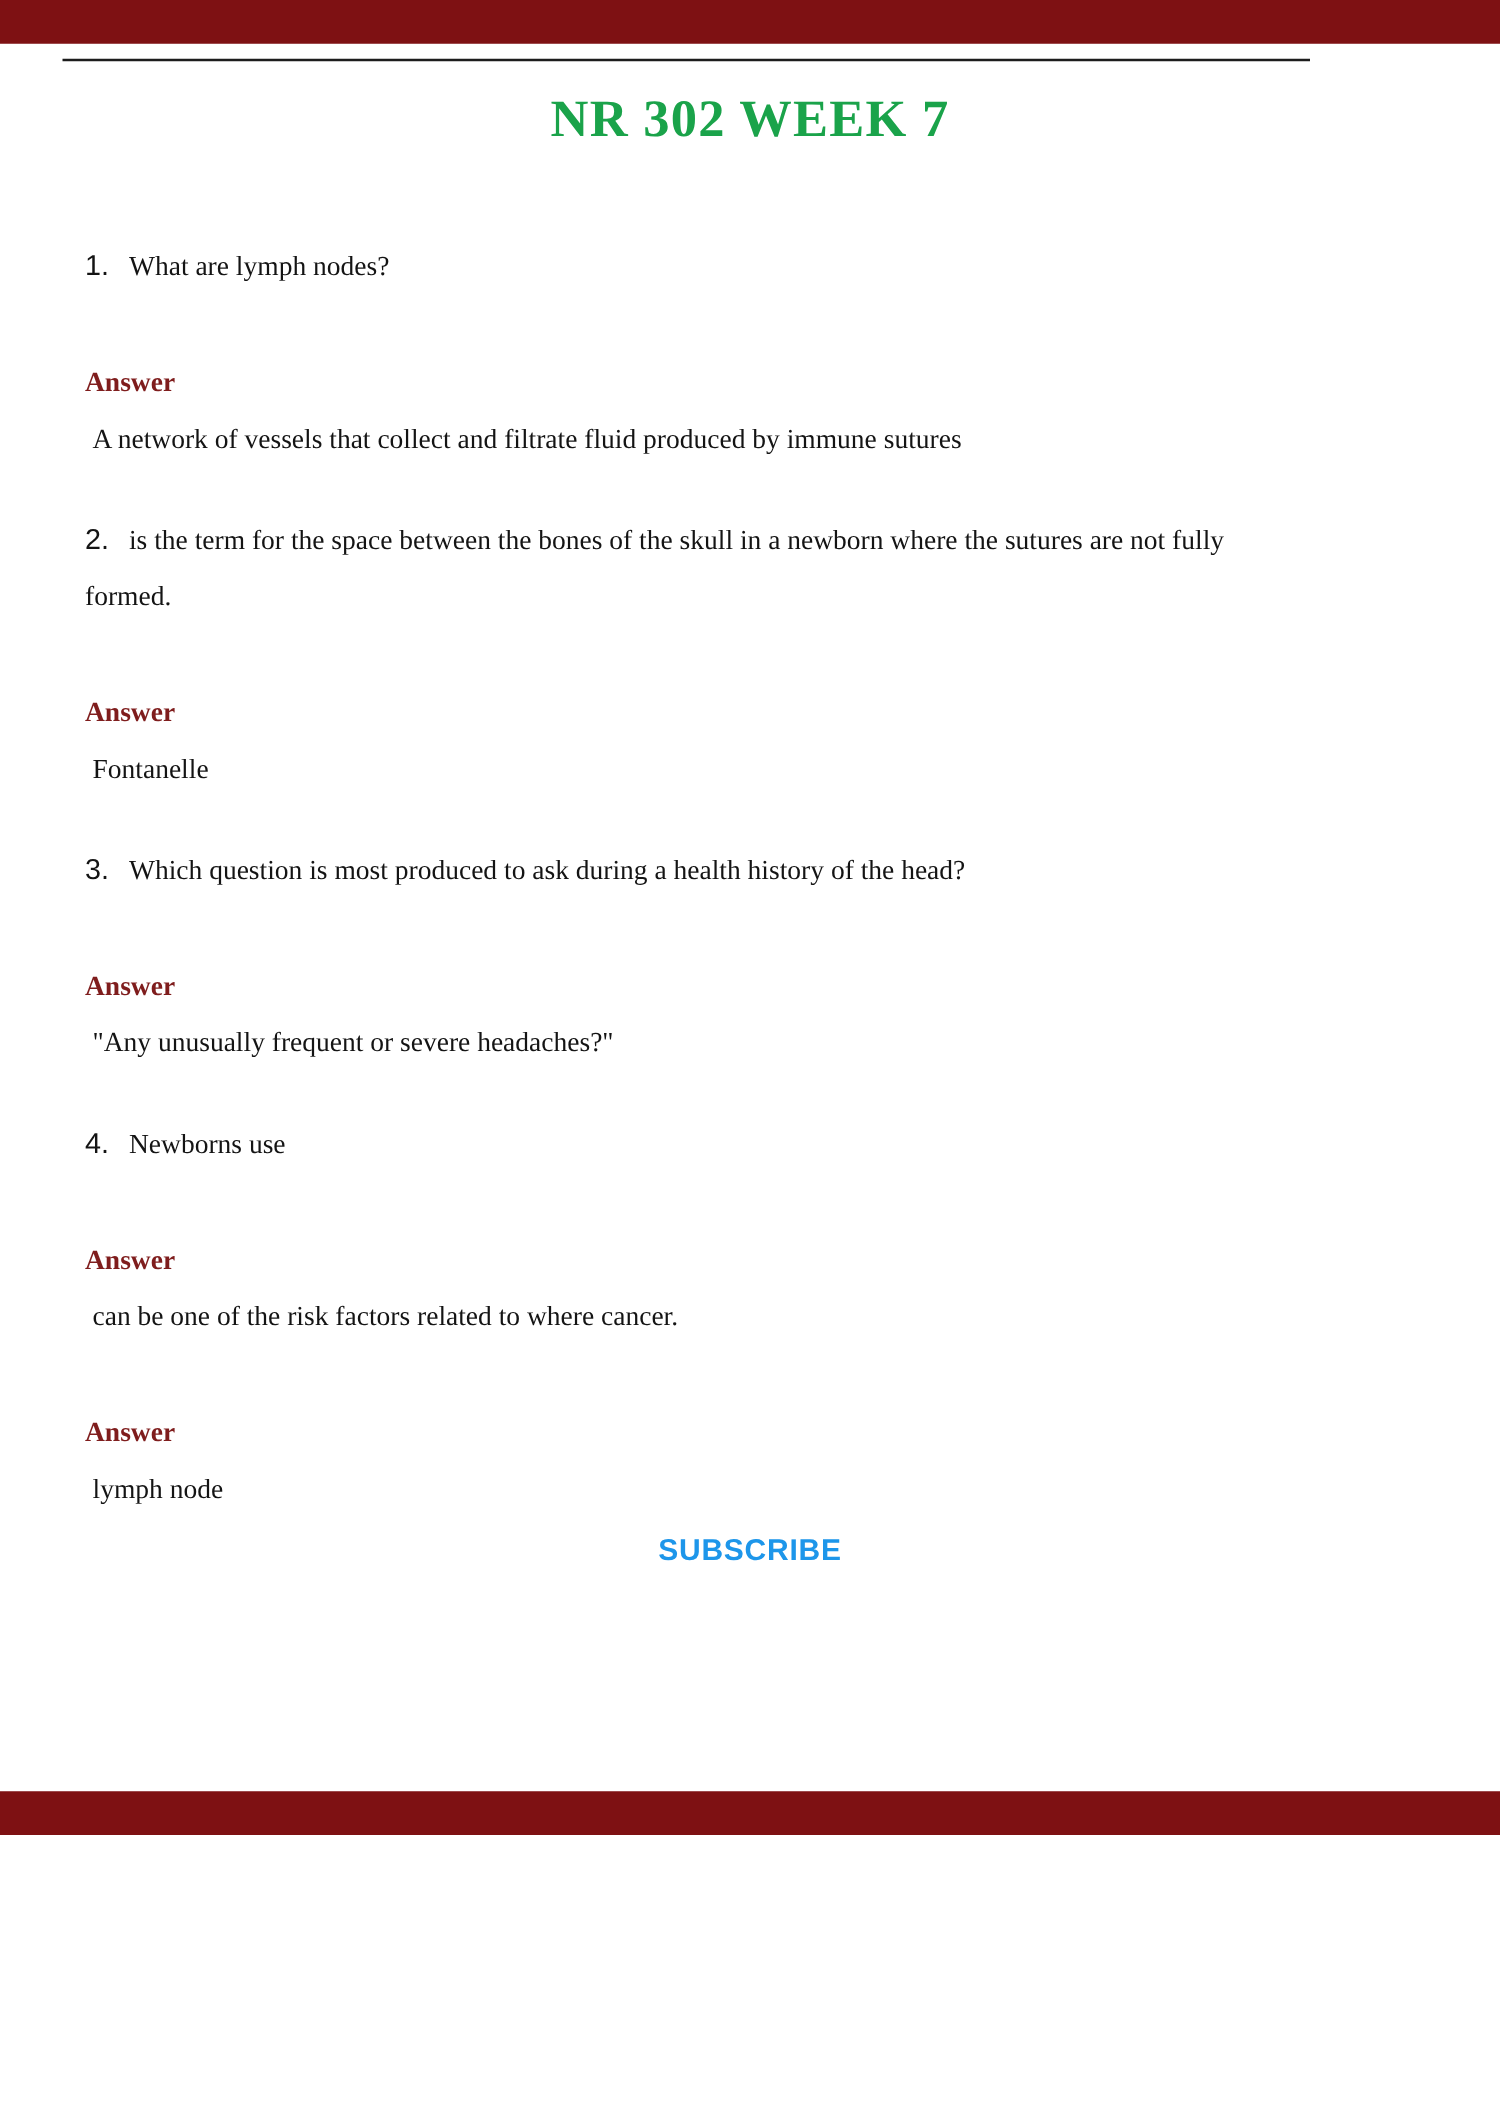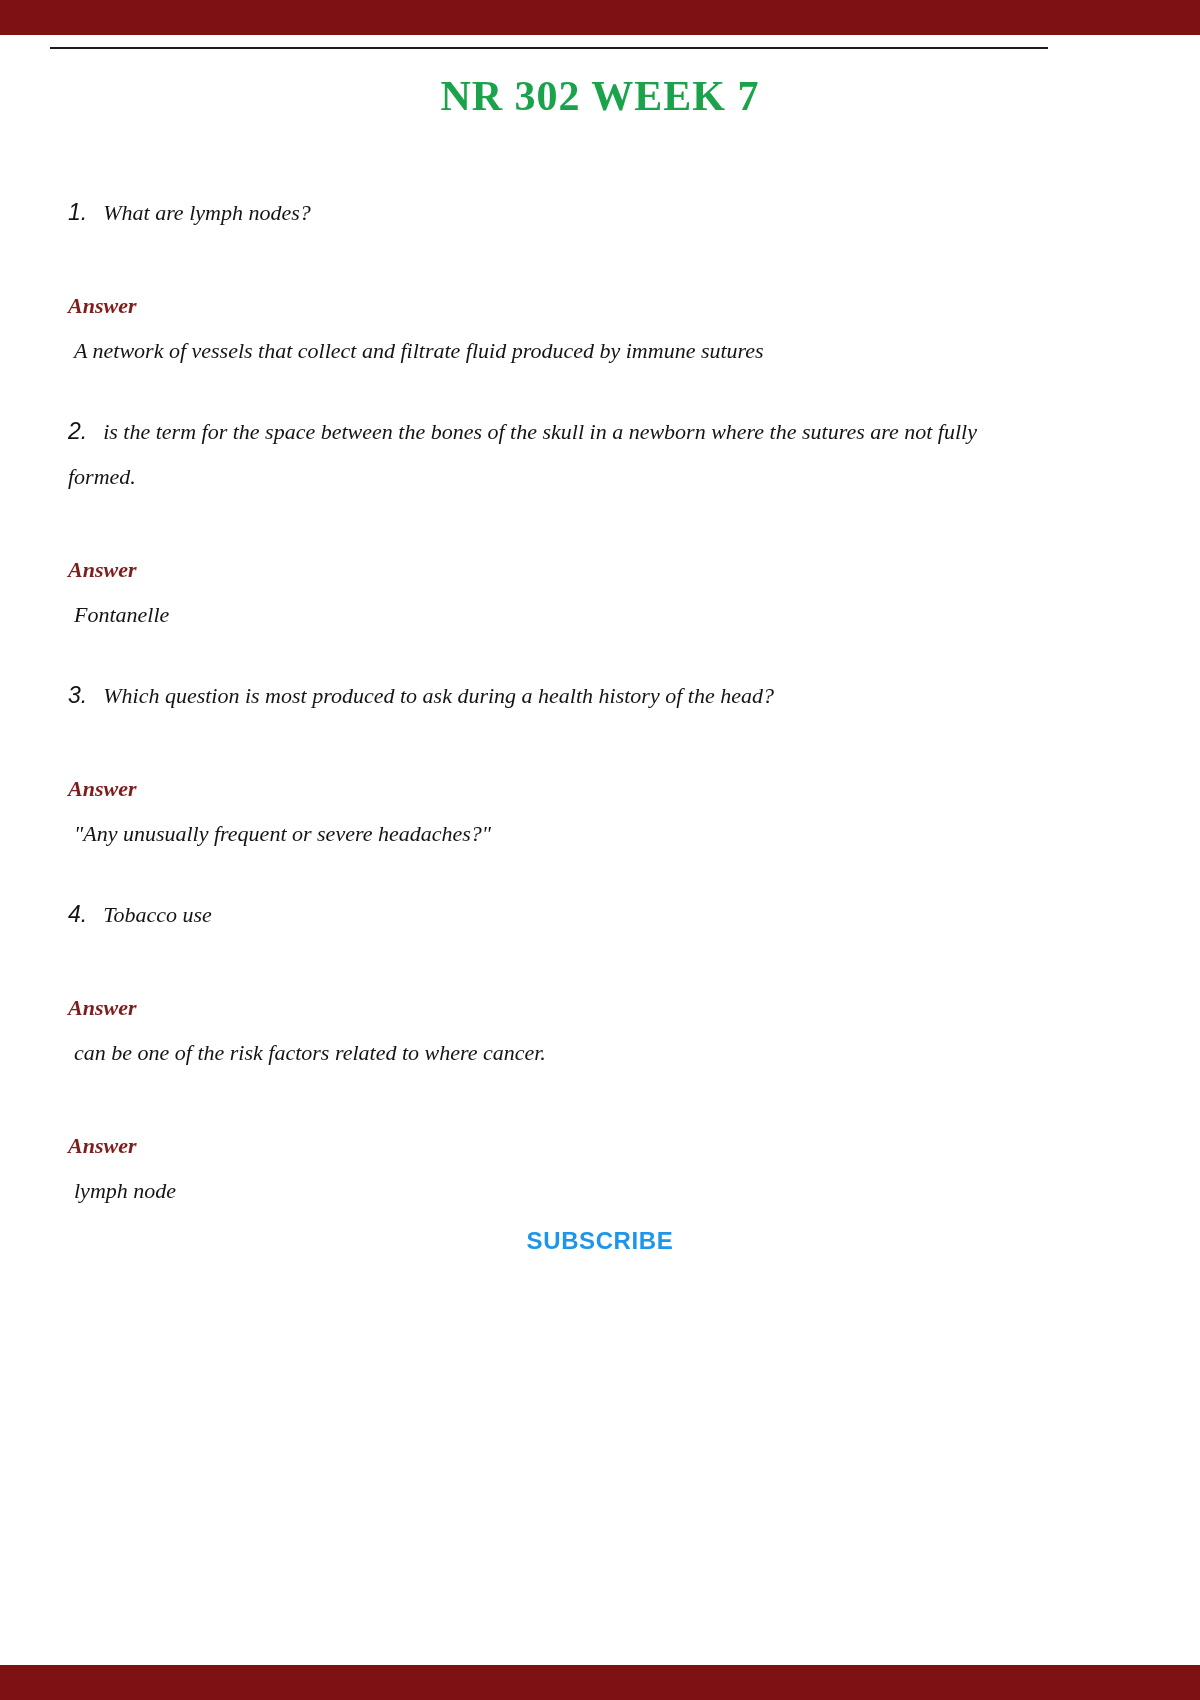--- a/index.html
+++ b/index.html
@@ -6,21 +6,21 @@
   html, body { background: #ffffff; }
   body {
     width: 1200px;
     height: 1700px;
     margin: 0 auto;
     font-family: "Liberation Serif", serif;
   }
   .page {
     position: relative;
     width: 1200px;
-    height: 1700px;
+    height: 1468px;
     background: #ffffff;
     color: #141414;
     overflow: hidden;
   }
   .edge-bar {
     position: absolute;
     left: 0;
     width: 100%;
     height: 35px;
     background: #7e1113;
@@ -40,21 +40,20 @@
     text-align: center;
     font-size: 42px;
     font-weight: bold;
     color: #1aa34a;
     letter-spacing: 1px;
     font-family: "Liberation Serif", serif;
   }
   .content {
     padding: 0 105px 0 68px;
     font-size: 22px;
-    font-style: italic;
   }
   .question {
     margin-top: 36px;
     line-height: 45px;
     max-width: 960px;
   }
   .qa:first-child .question { margin-top: 70px; }
   .q-num {
     font-family: "Liberation Sans", sans-serif;
     font-size: 23px;
@@ -107,21 +106,21 @@
       <p class="answer-text">Fontanelle</p>
     </section>
 
     <section class="qa">
       <p class="question"><span class="q-num">3.</span><span class="q-text">Which question is most produced to ask during a health history of the head?</span></p>
       <p class="answer-label">Answer</p>
       <p class="answer-text">"Any unusually frequent or severe headaches?"</p>
     </section>
 
     <section class="qa">
-      <p class="question"><span class="q-num">4.</span><span class="q-text">Tobacco use</span></p>
+      <p class="question"><span class="q-num">4.</span><span class="q-text">Newborns use</span></p>
       <p class="answer-label">Answer</p>
       <p class="answer-text">can be one of the risk factors related to where cancer.</p>
     </section>
 
     <section class="qa">
       <p class="answer-label">Answer</p>
       <p class="answer-text">lymph node</p>
     </section>
 
 

